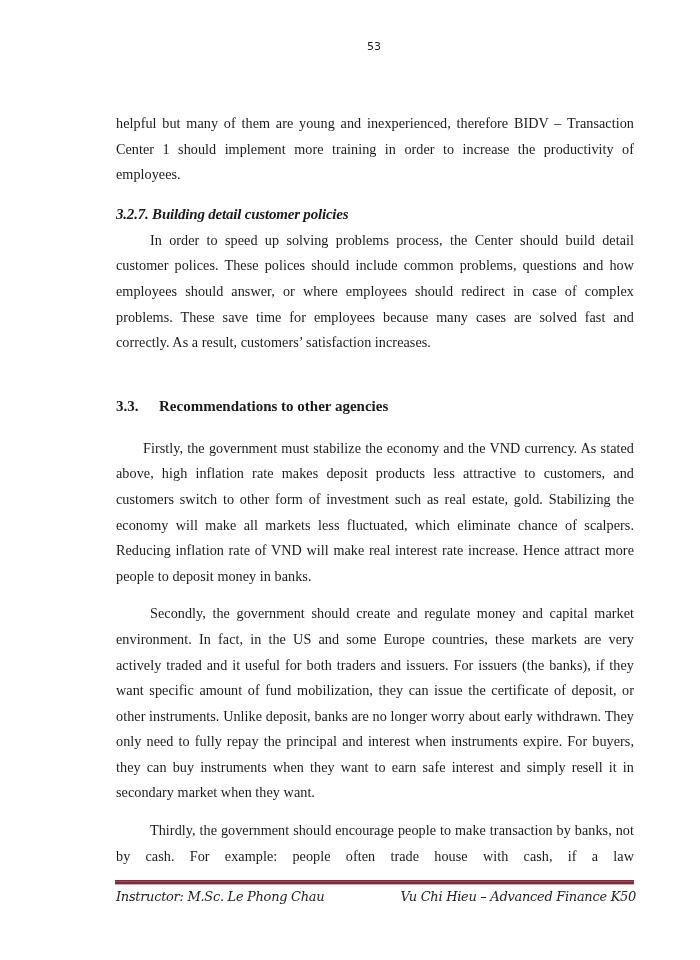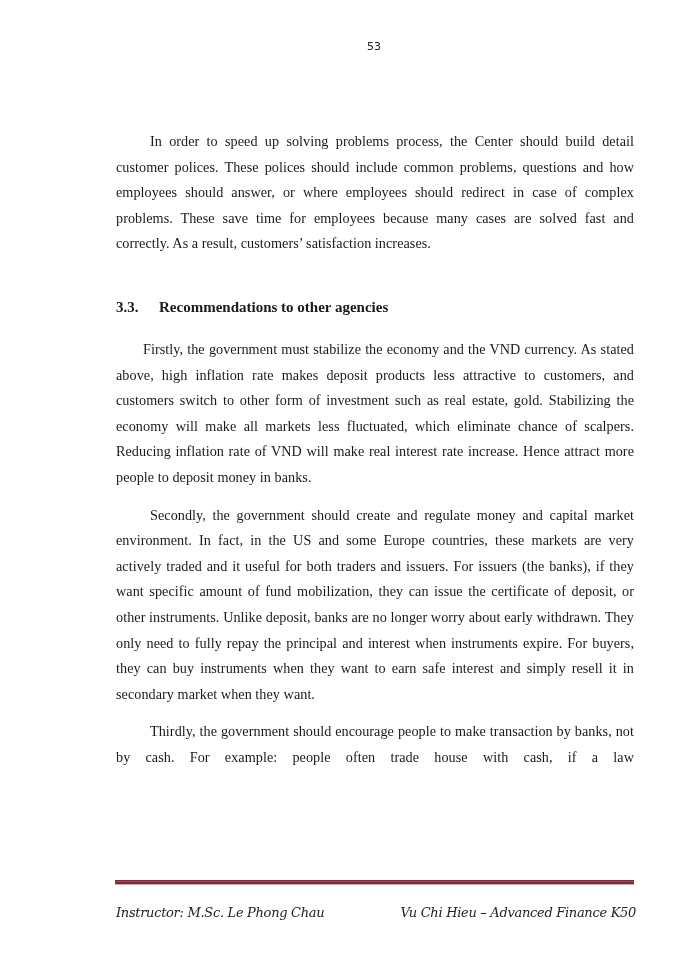--- a/index.html
+++ b/index.html
@@ -76,35 +76,36 @@
     background: #a0485a;
   }
   .footer-left, .footer-right {
     position: absolute;
     top: 889px;
     font-style: italic;
     font-size: 13px;
     font-family: "DejaVu Serif", serif;
     color: #222;
     letter-spacing: -0.3px;
-    margin-top: 16px;
   }
   .footer-left { left: 116px; }
   .footer-right { right: 64px; text-align: right; }
 </style>
 </head>
 <body>
 
 <div class="page-number">53</div>
 
 <div class="content">
 
+  <p class="para">helpful but many of them are young and inexperienced, therefore BIDV – Transaction Center 1 should implement more training in order to increase the productivity of employees.</p>
 
   <div style="height:15px"></div>
 
+  <h3 class="h3">3.2.7. Building detail customer policies</h3>
 
   <div style="height:3px"></div>
 
   <p class="para indent">In order to speed up solving problems process, the Center should build detail customer polices. These polices should include common problems, questions and how employees should answer, or where employees should redirect in case of complex problems. These save time for employees because many cases are solved fast and correctly. As a result, customers’ satisfaction increases.</p>
 
   <div style="height:18px"></div>
 
   <h2 class="h2"><span class="num">3.3.</span><span>Recommendations to other agencies</span></h2>
 
   <div style="height:17px"></div>

